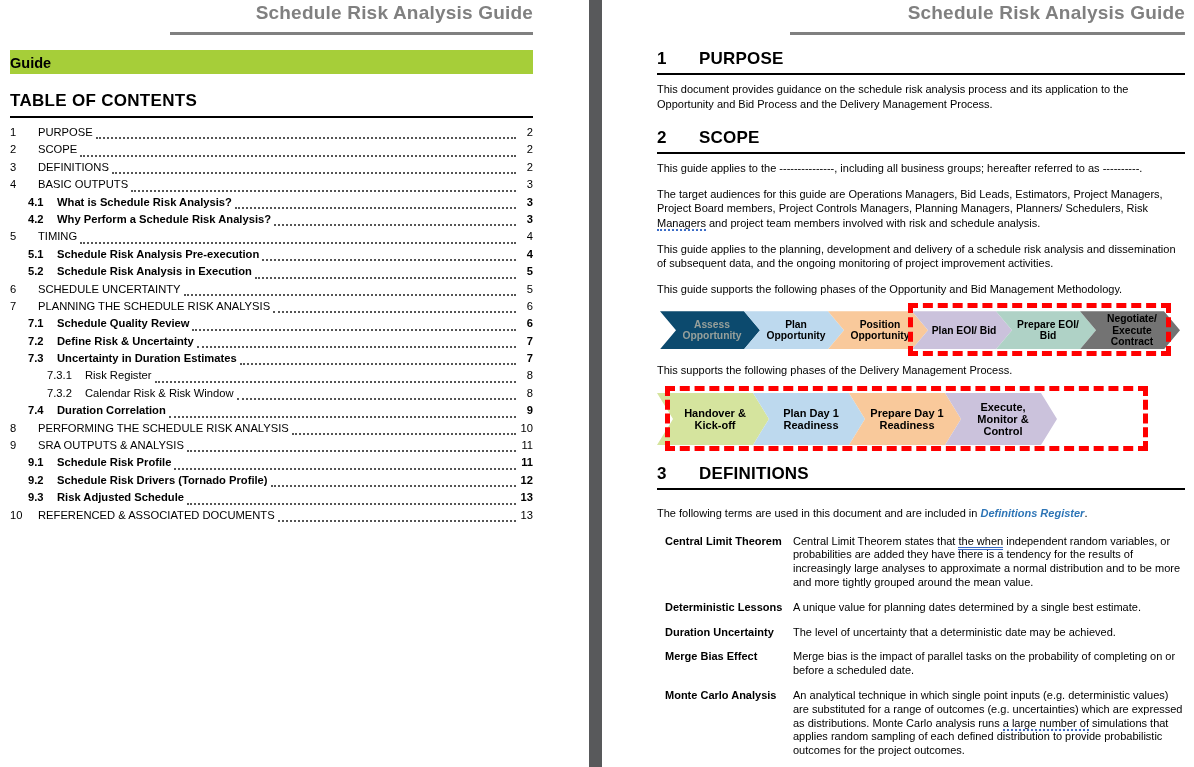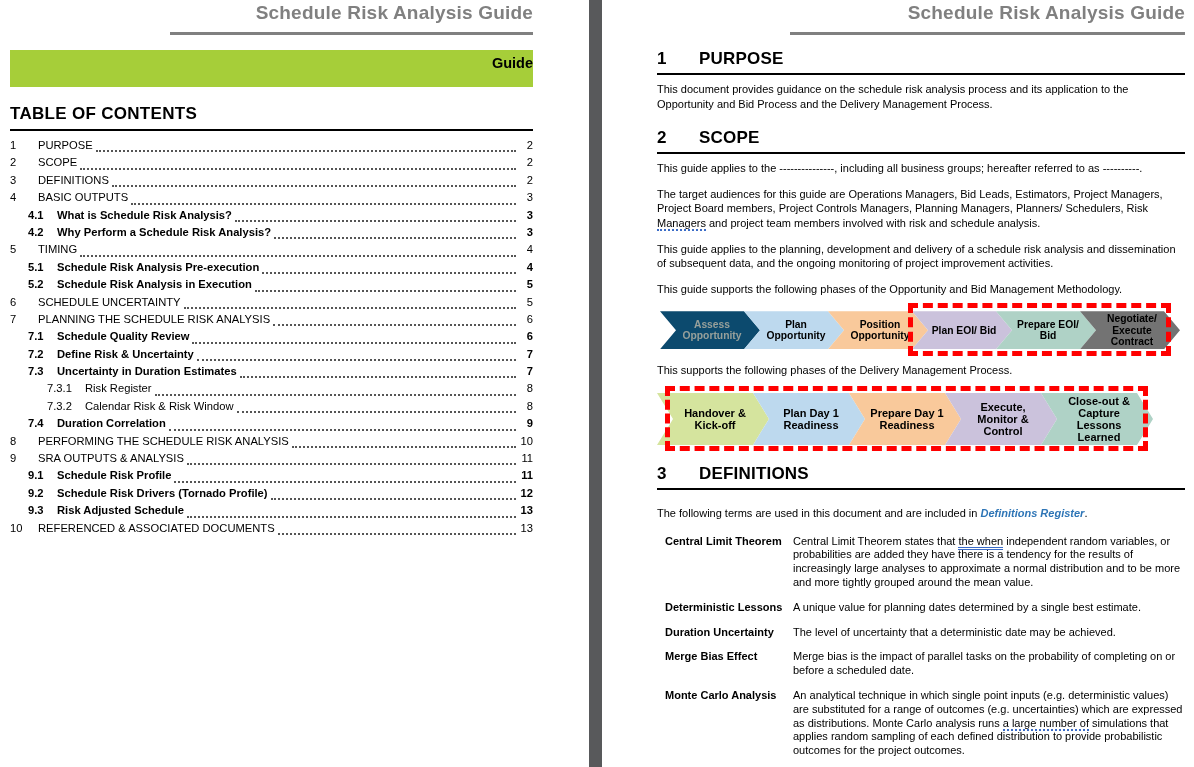--- a/index.html
+++ b/index.html
@@ -10,21 +10,21 @@
   .divider { position:absolute; left:589px; top:0; width:13px; height:767px; background:#58595B; }
   .page { position:absolute; top:0; height:767px; background:#fff; box-sizing:border-box; }
   .page-left  { left:0;   width:589px; padding:2px 56px 0 10px; }
   .page-right { left:602px; width:592px; padding:2px 9px 0 55px; }
 
   .doc-title { text-align:right; color:#808080; font-weight:bold; font-size:19px; letter-spacing:0.2px; }
   .title-rule { height:3px; background:#808080; margin-top:8px; }
   .page-left  .title-rule { margin-left:160px; }
   .page-right .title-rule { margin-left:133px; }
 
-  .banner { margin-top:15px; background:#A6CE39; height:37px; line-height:26px; text-align:right;
+  .banner { margin-top:15px; background:#A6CE39; height:24px; line-height:26px; text-align:left;
             font-weight:bold; font-size:14.5px; }
 
   .toc-heading { margin-top:17px; font-size:17px; font-weight:bold; letter-spacing:0.3px;
                  border-bottom:2px solid #000; padding-bottom:5px; }
   .toc-list { margin-top:8px; }
   .toc-row { display:flex; align-items:baseline; font-size:11.2px; height:17.4px; }
   .toc-num { flex:none; }
   .lvl1 .toc-num { width:28px; }
   .lvl2 { padding-left:18px;font-weight:bold; } .lvl2 .toc-num { width:29px; }
   .lvl3 { padding-left:37px; } .lvl3 .toc-num { width:38px; }
@@ -274,23 +274,20 @@
         </div>
       <div class="chevron" style="background-color: rgb(189, 217, 238);">
           <span>Plan Day 1 Readiness</span>
         </div>
       <div class="chevron" style="background-color: rgb(249, 201, 155);">
           <span>Prepare Day 1 Readiness</span>
         </div>
       <div class="chevron" style="background-color: rgb(203, 194, 220);">
           <span>Execute, Monitor &amp; Control</span>
         </div>
-      <div class="chevron" style="background-color: rgb(175, 210, 198);">
-          <span>Close-out &amp; Capture Lessons Learned</span>
-        </div>
     </div>
     <div class="dash-box box2"></div>
   </div>
 
   <div class="sec-heading h-defs">
     <span class="sec-num">3</span>
     <span>DEFINITIONS</span>
   </div>
   <p class="para defs-intro"><span>The following terms are used in this document and are included in </span><span class="link">Definitions Register</span><span>.</span></p>
 

